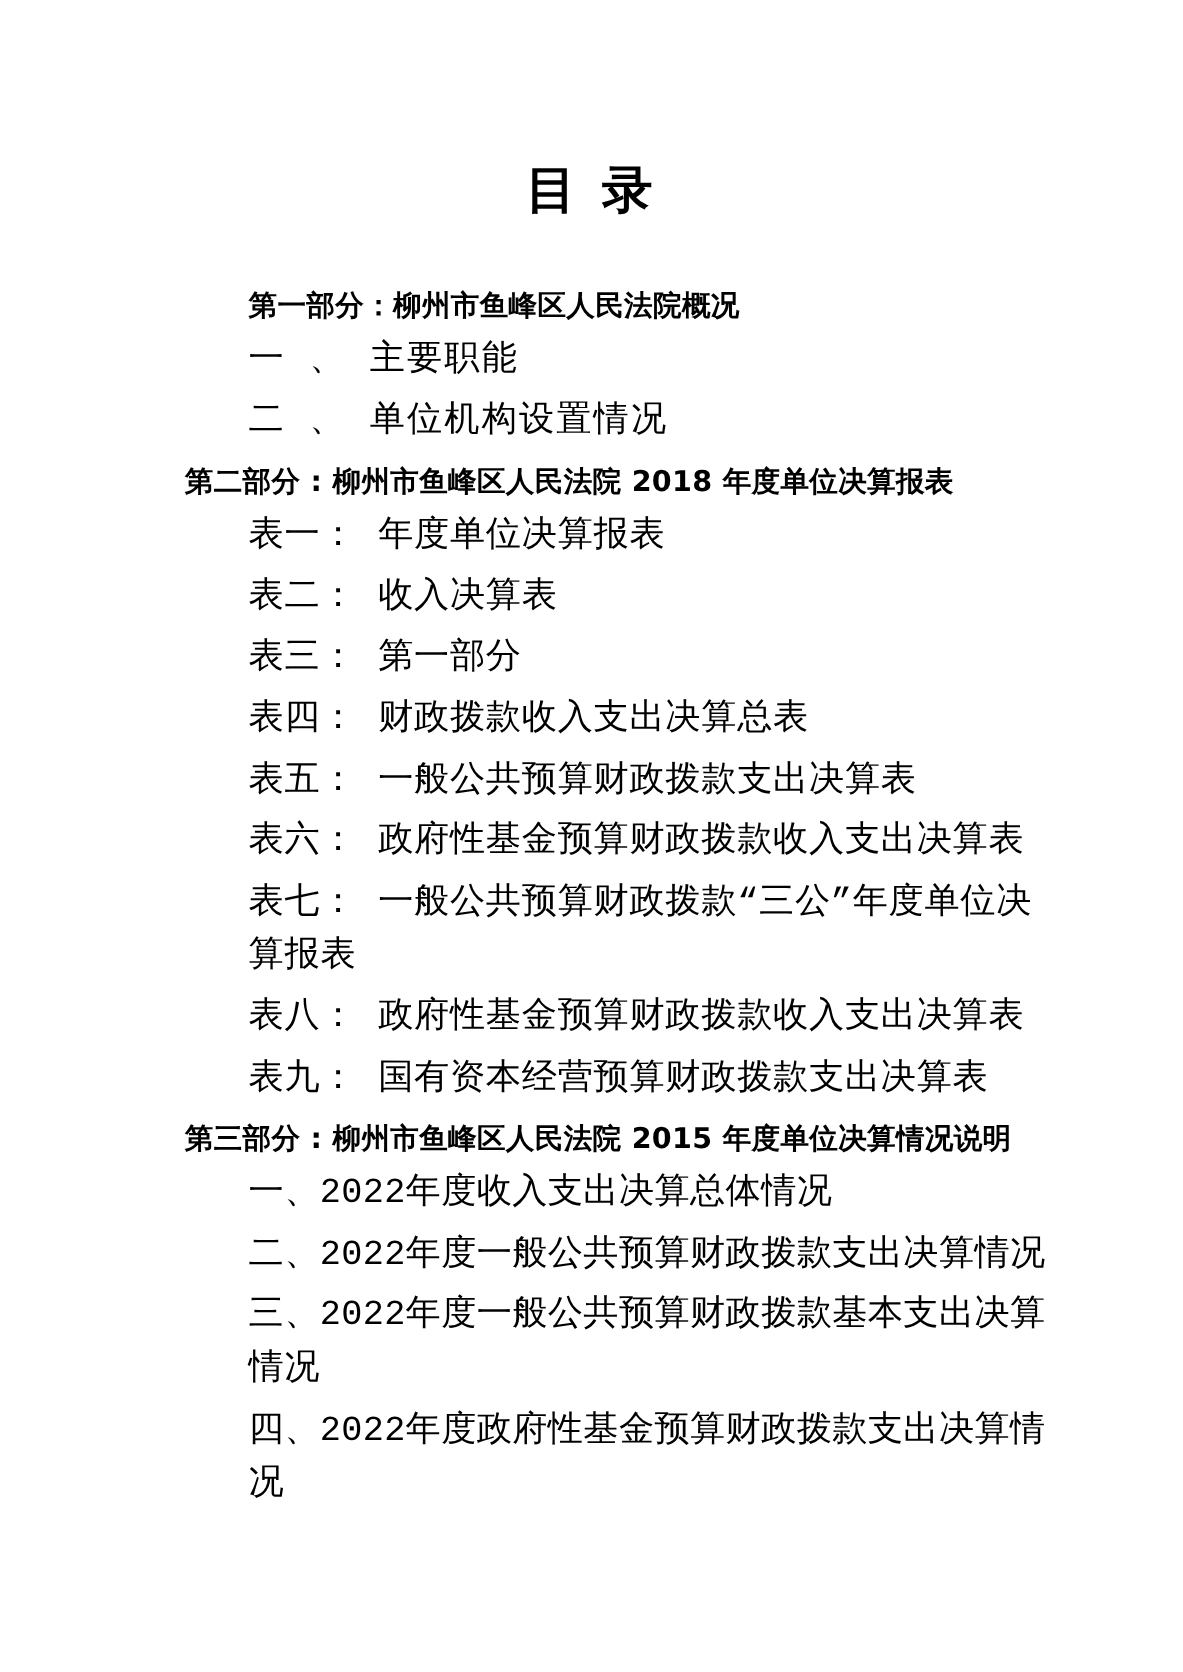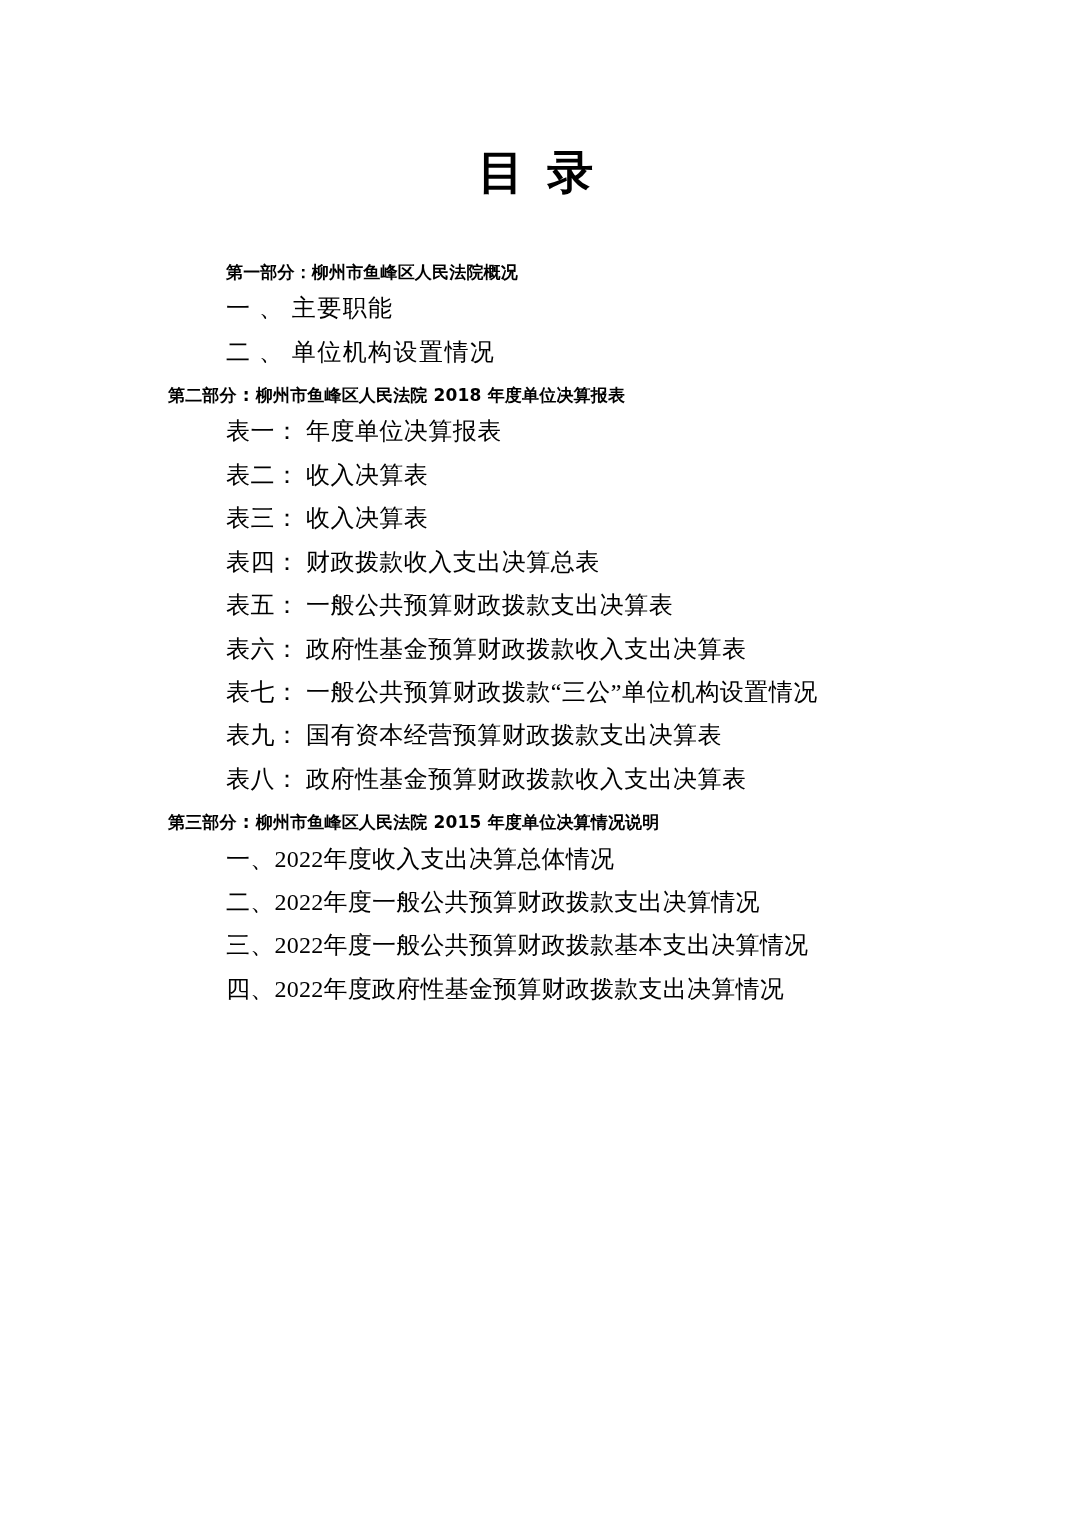--- a/index.html
+++ b/index.html
@@ -37,36 +37,36 @@
   }
   .content {
     margin-top: 56px;
     padding-left: 168px;
     padding-right: 120px;
   }
   
   .part-heading {
     font-family: "DejaVu Sans", "Liberation Sans", sans-serif;
     font-weight: bold;
-    font-size: 17px;
+    font-size: 26px;
     line-height: 1.42;
     margin: 0 0 6px 0;
     text-indent: 0;
     margin-left: 58px;
     text-align: justify;
     letter-spacing: 0.01em;
   }
   .part-heading.wrap {
     margin-left: 0;
     padding-left: 58px;
     text-indent: -58px;
   }
   .sub-item {
-    font-family: Liberation Serif, serif;
-    font-size: 24px;
+    font-family: Liberation Mono, monospace;
+    font-size: 32px;
     line-height: 1.52;
     margin: 0 0 7px 0;
     margin-left: 58px;
     letter-spacing: 0.02em;
   }
   .sub-item.tight {
     letter-spacing: 0.06em;
   }
   .sub-item.nospace {
     letter-spacing: 0.01em;
@@ -84,27 +84,27 @@
 
     <div class="part-heading">第一部分：柳州市鱼峰区人民法院概况</div>
     <div class="sub-item tight">一 、 主要职能</div>
     <div class="sub-item tight">二 、 单位机构设置情况</div>
 
     <div class="spacer-sm"></div>
 
     <div class="part-heading wrap">第二部分 : 柳州市鱼峰区人民法院 2018 年度单位决算报表</div>
     <div class="sub-item">表一： 年度单位决算报表</div>
     <div class="sub-item">表二： 收入决算表</div>
-    <div class="sub-item">表三： 收入决算表</div>
+    <div class="sub-item">表三： 第一部分</div>
     <div class="sub-item">表四： 财政拨款收入支出决算总表</div>
     <div class="sub-item">表五： 一般公共预算财政拨款支出决算表</div>
     <div class="sub-item">表六： 政府性基金预算财政拨款收入支出决算表</div>
-    <div class="sub-item">表七： 一般公共预算财政拨款“三公”单位机构设置情况</div>
+    <div class="sub-item">表七： 一般公共预算财政拨款“三公”年度单位决算报表</div>
+    <div class="sub-item">表八： 政府性基金预算财政拨款收入支出决算表</div>
     <div class="sub-item">表九： 国有资本经营预算财政拨款支出决算表</div>
-    <div class="sub-item">表八： 政府性基金预算财政拨款收入支出决算表</div>
 
     <div class="spacer-sm"></div>
 
     <div class="part-heading wrap">第三部分 : 柳州市鱼峰区人民法院 2015 年度单位决算情况说明</div>
     <div class="sub-item nospace">一、2022年度收入支出决算总体情况</div>
     <div class="sub-item nospace">二、2022年度一般公共预算财政拨款支出决算情况</div>
     <div class="sub-item nospace">三、2022年度一般公共预算财政拨款基本支出决算情况</div>
     <div class="sub-item nospace">四、2022年度政府性基金预算财政拨款支出决算情况</div>
 
   </div>

